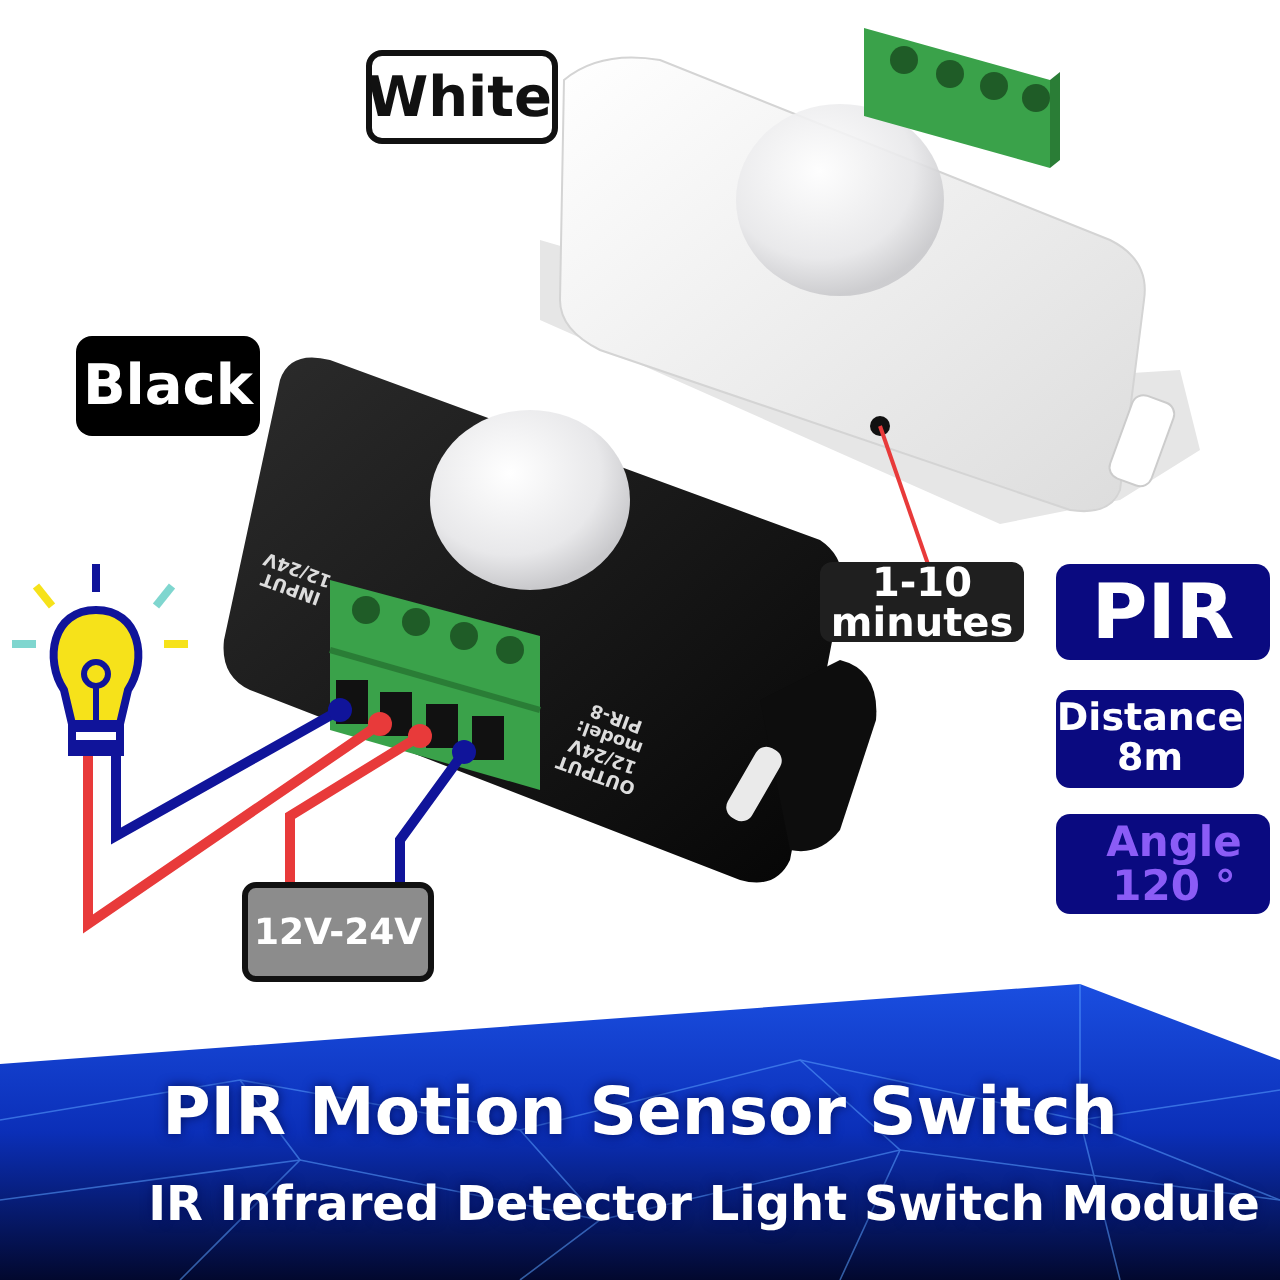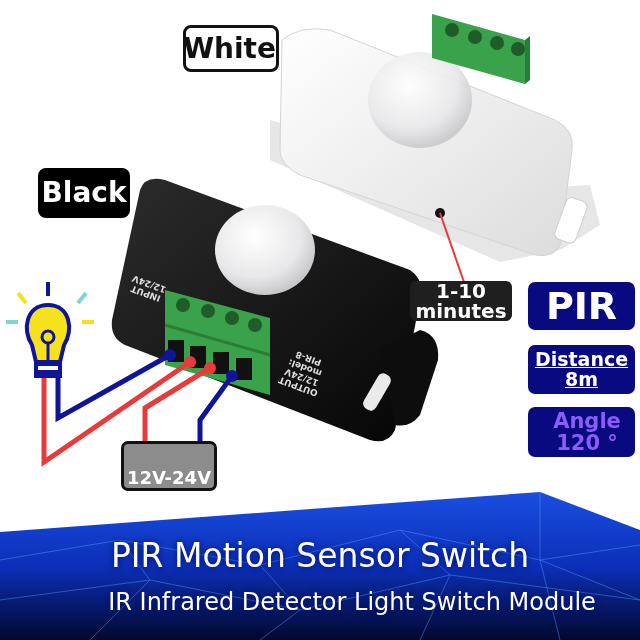--- a/index.html
+++ b/index.html
@@ -3,27 +3,27 @@
 <meta charset="utf-8">
 <style>
   html, body { margin: 0; padding: 0; }
   body { width: 640px; height: 640px; overflow: hidden; background: #ffffff; position: relative; font-family: "DejaVu Sans", "Liberation Sans", sans-serif; }
   .abs { position: absolute; }
   .tag { position: absolute; display: flex; flex-direction: column; align-items: center; justify-content: center; font-weight: bold; text-align: center; line-height: 1; box-sizing: border-box; }
   .tag-white { left: 183px; top: 25px; width: 96px; height: 47px; border: 3px solid #111; border-radius: 8px; background: #fff; color: #111; font-size: 28px; align-items: flex-end; }
   .tag-black { left: 38px; top: 168px; width: 92px; height: 50px; border-radius: 8px; background: #000; color: #fff; font-size: 28px; }
   .tag-minutes { left: 410px; top: 281px; width: 102px; height: 40px; border-radius: 6px; background: #1f1f1f; color: #fff; font-size: 20px; line-height: 1.0; }
   .tag-pir { left: 528px; top: 282px; width: 107px; height: 48px; border-radius: 7px; background: #0a0a80; color: #fff; font-size: 38px; }
-  .tag-distance { left: 528px; top: 345px; width: 107px; height: 49px; border-radius: 7px; background: #0a0a80; color: #fff; font-size: 19px; line-height: 1.05; text-decoration: underline; }
+  .tag-distance { left: 528px; top: 345px; width: 94px; height: 49px; border-radius: 7px; background: #0a0a80; color: #fff; font-size: 19px; line-height: 1.05; }
   .tag-angle { left: 528px; top: 407px; width: 107px; height: 50px; border-radius: 7px; background: #0a0a80; color: #8b5cf6; font-size: 21px; line-height: 1.05; padding-left: 11px; }
   .banner { position: absolute; left: 0; top: 470px; width: 640px; height: 170px; overflow: hidden; }
-  .banner-title { position: absolute; left: 0; width: 640px; text-align: center; color: #fff; font-weight: normal; text-shadow: 0 0 6px #001060; }
+  .banner-title { position: absolute; left: 0; width: 640px; text-align: center; color: #fff; font-weight: bold; text-shadow: 0 0 6px #001060; }
   .t1 { top: 66px; font-size: 33px; }
   .t2 { top: 118px; font-size: 24px; padding-left: 32px; }
-  .psu { position: absolute; left: 121px; top: 441px; width: 96px; height: 50px; background: #8c8c8c; border: 3px solid #111; border-radius: 7px; color: #fff; font-weight: bold; font-size: 18px; display: flex; align-items: flex-end; justify-content: center; box-sizing: border-box; }
+  .psu { position: absolute; left: 121px; top: 441px; width: 96px; height: 50px; background: #8c8c8c; border: 3px solid #111; border-radius: 7px; color: #fff; font-weight: bold; font-size: 18px; display: flex; align-items: center; justify-content: center; box-sizing: border-box; }
   .devtext { position: absolute; color: #ddd; font-size: 9px; font-weight: bold; transform: rotate(200deg); line-height: 1.1; text-align: center; }
 </style>
 </head>
 <body>
 
 <svg class="abs" style="left:0;top:0" width="640" height="640" viewBox="0 0 640 640">
   <defs>
     <radialGradient id="dome" cx="40%" cy="35%" r="65%">
       <stop offset="0%" stop-color="#ffffff"></stop>
       <stop offset="70%" stop-color="#e8e8ea"></stop>

